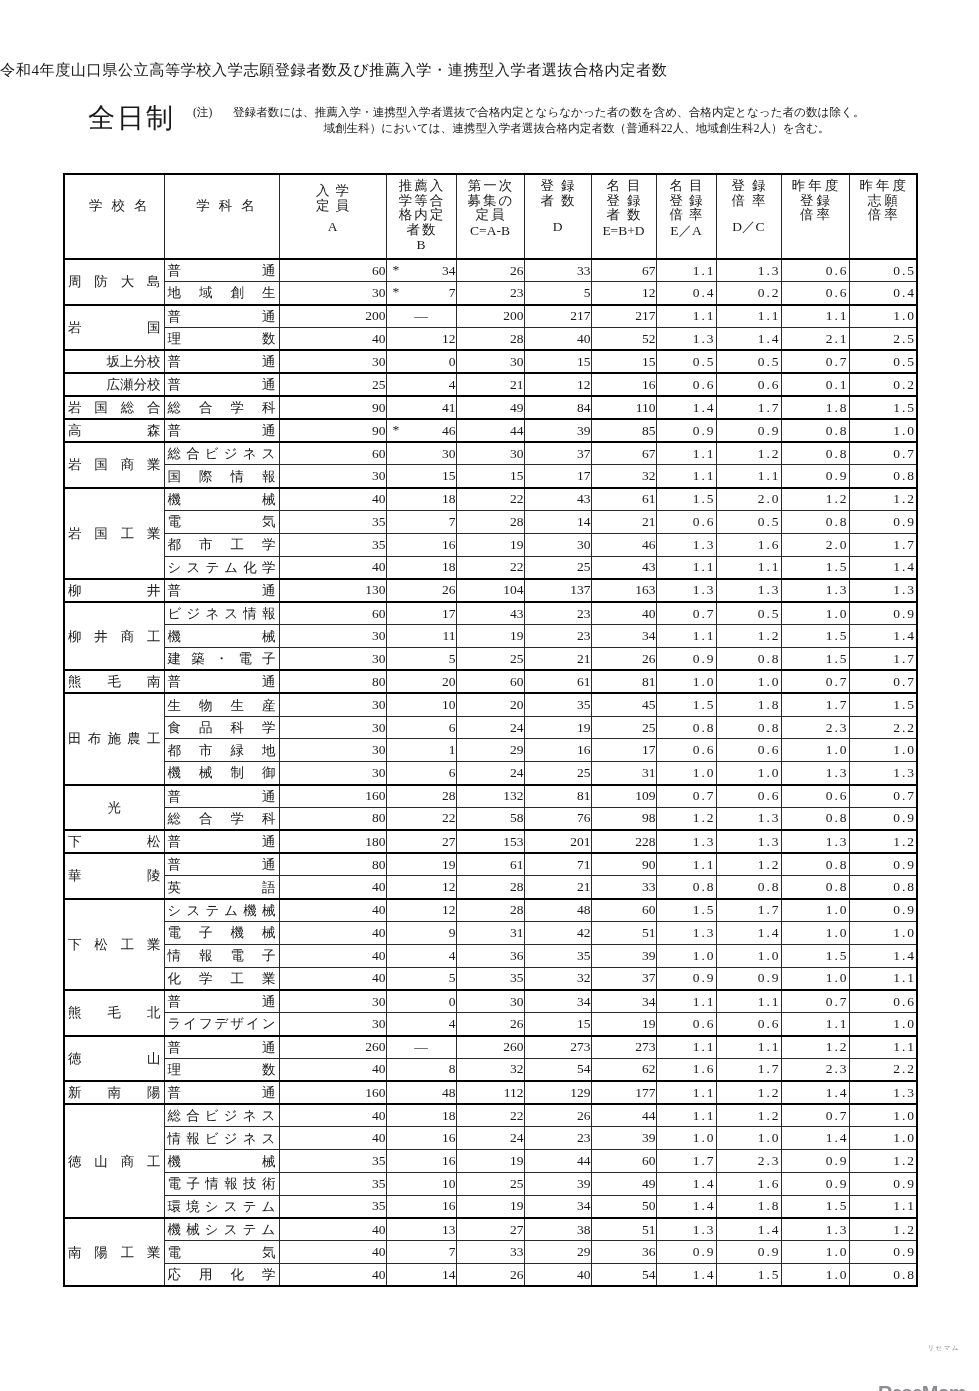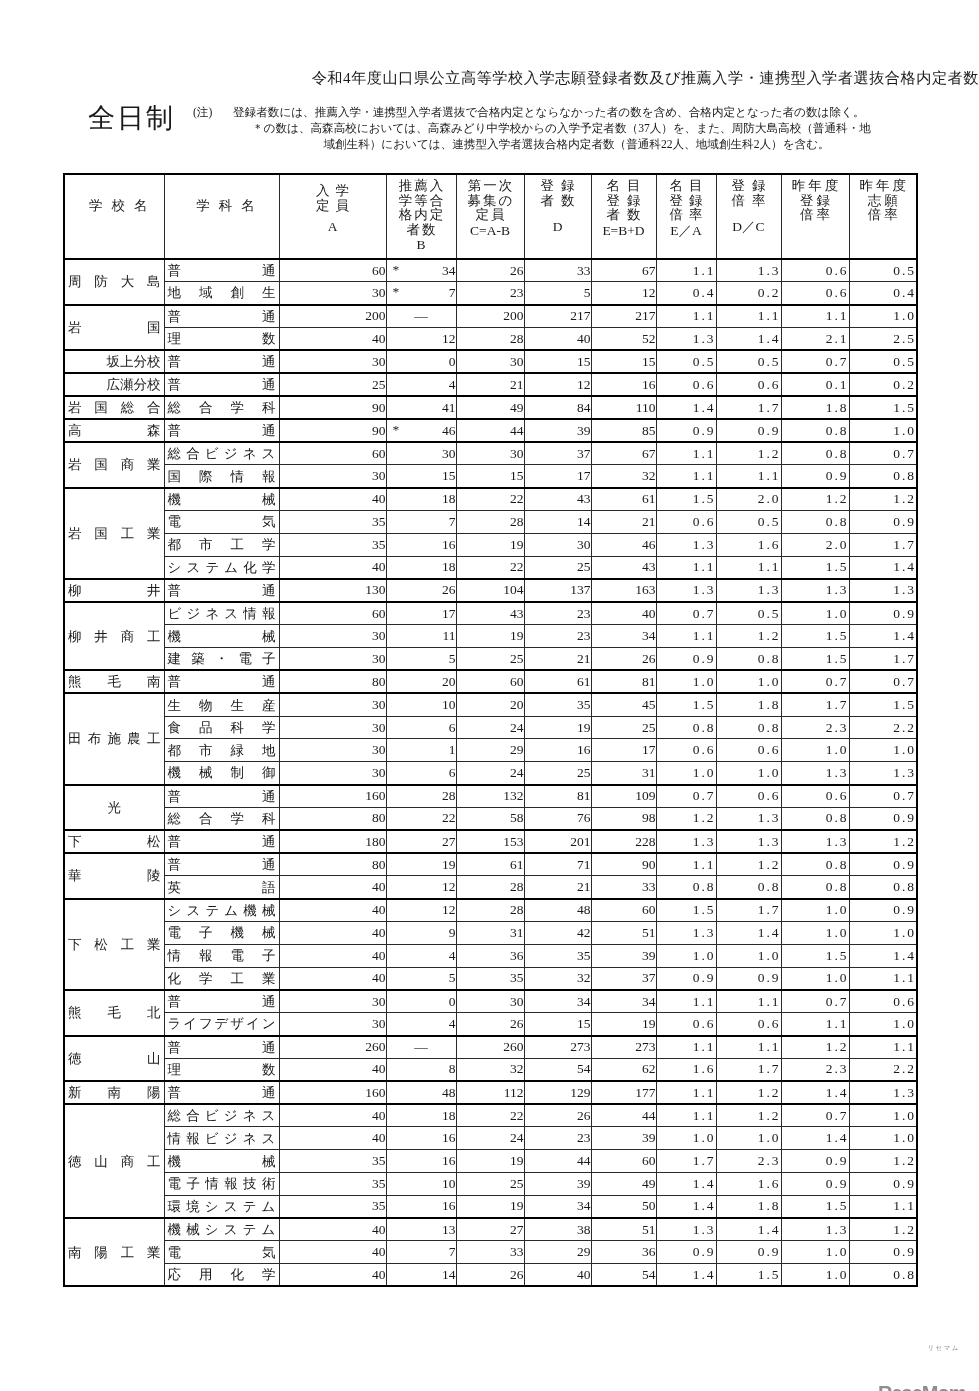--- a/index.html
+++ b/index.html
@@ -1,18 +1,18 @@
 <!DOCTYPE html>
 <html><head>
 <meta charset="utf-8">
 <style>
   html,body{margin:0;padding:0;background:#ffffff;}
   .page{position:relative;width:979px;height:1391px;background:#fff;overflow:hidden;
         font-family:"Liberation Serif","DejaVu Serif",serif;color:#1a1a1a;}
-  .title{position:absolute;left:0;right:0;top:68px;text-align:right;
+  .title{position:absolute;left:0;right:0;top:60px;text-align:left;
          font-size:15.2px;letter-spacing:0.5px;}
   .daytime{position:absolute;left:88px;top:100px;font-size:27px;letter-spacing:2px;}
   .note{position:absolute;left:193px;top:105px;width:730px;font-size:11.6px;line-height:15.8px;}
   .note-row{display:flex;}
   .note-label{width:40px;flex:0 0 40px;}
   .note-text{flex:1;}
   .note-l2{padding-left:59px;}
   .note-l3{padding-left:37px;text-align:center;}
 
   table.adm{position:absolute;left:63px;top:173px;width:853px;
@@ -63,21 +63,20 @@
 <body>
 
 <div class="page">
   <div class="title">令和4年度山口県公立高等学校入学志願登録者数及び推薦入学・連携型入学者選抜合格内定者数</div>
   <div class="daytime">全日制</div>
   <div class="note">
     <div class="note-row">
       <span class="note-label">(注)</span>
       <span class="note-text">登録者数には、推薦入学・連携型入学者選抜で合格内定とならなかった者の数を含め、合格内定となった者の数は除く。</span>
     </div>
-    <div class="note-l2">＊の数は、高森高校においては、高森みどり中学校からの入学予定者数（37人）を、また、周防大島高校（普通科・地</div>
     <div class="note-l3">域創生科）においては、連携型入学者選抜合格内定者数（普通科22人、地域創生科2人）を含む。</div>
   </div>
 
   <table class="adm">
     <colgroup>
       <col style="width:100px">
         <col style="width:115px">
         <col style="width:107px">
       <col style="width:70px">
         <col style="width:68px">

